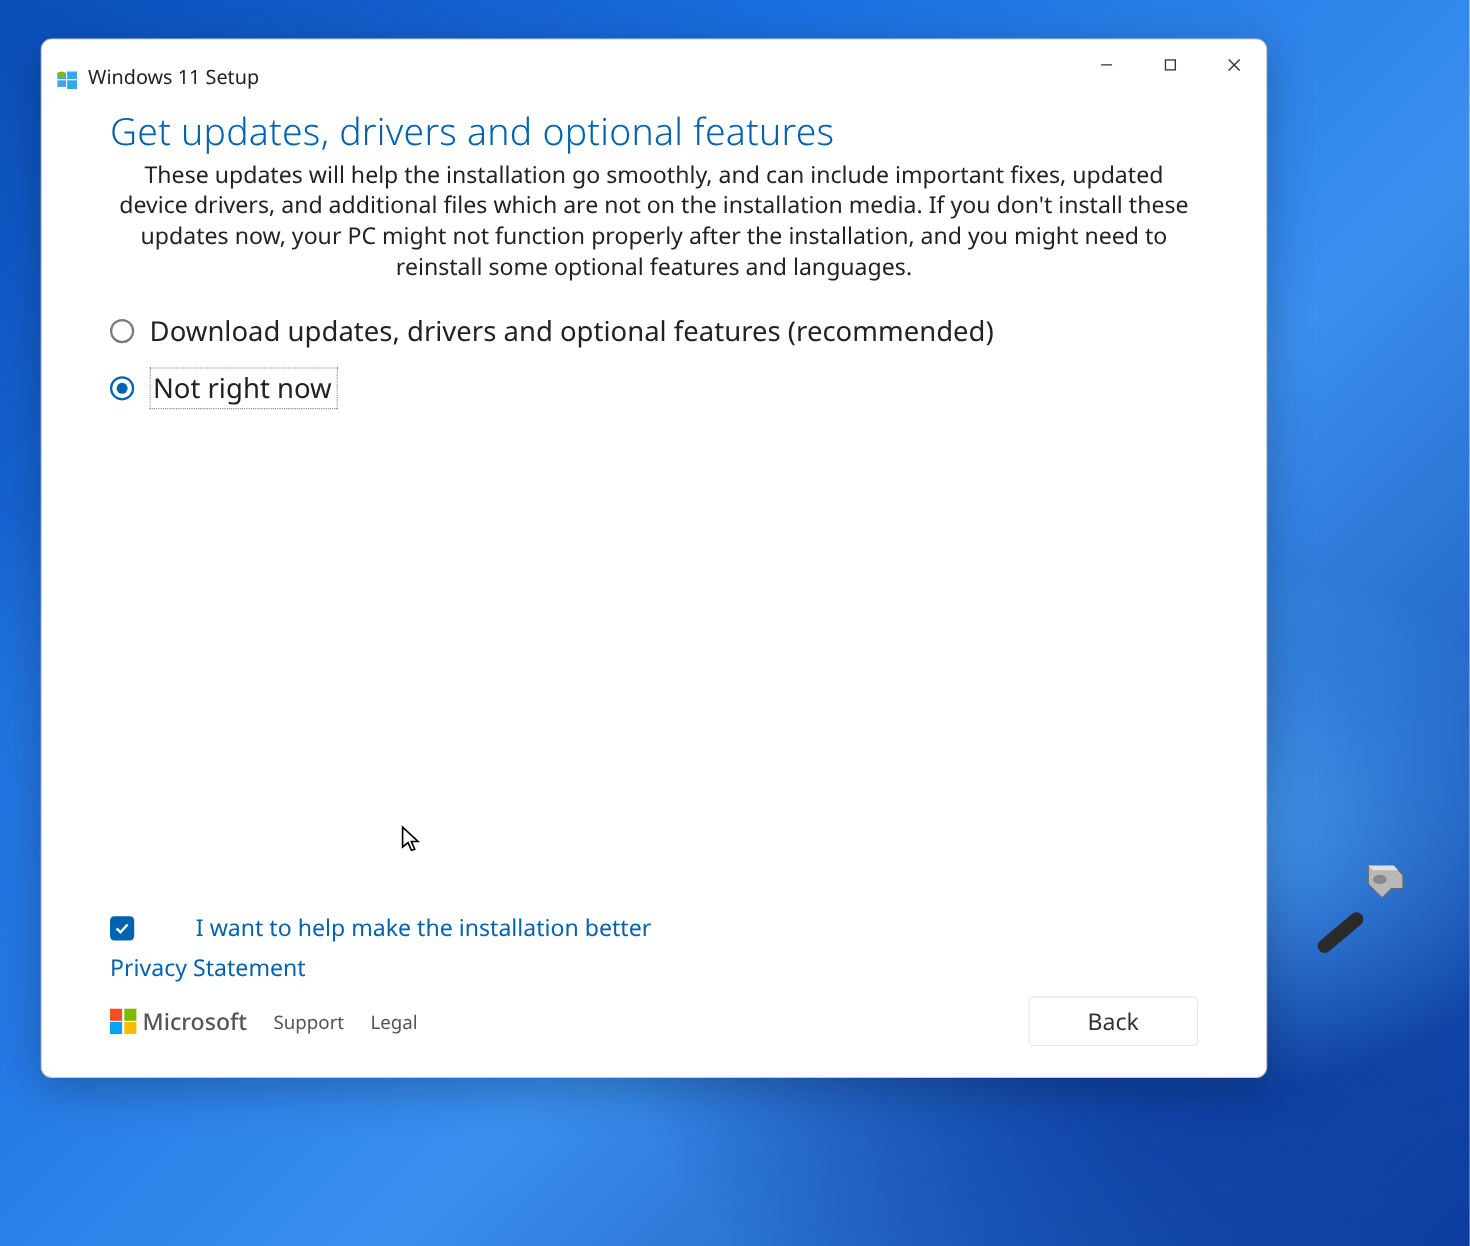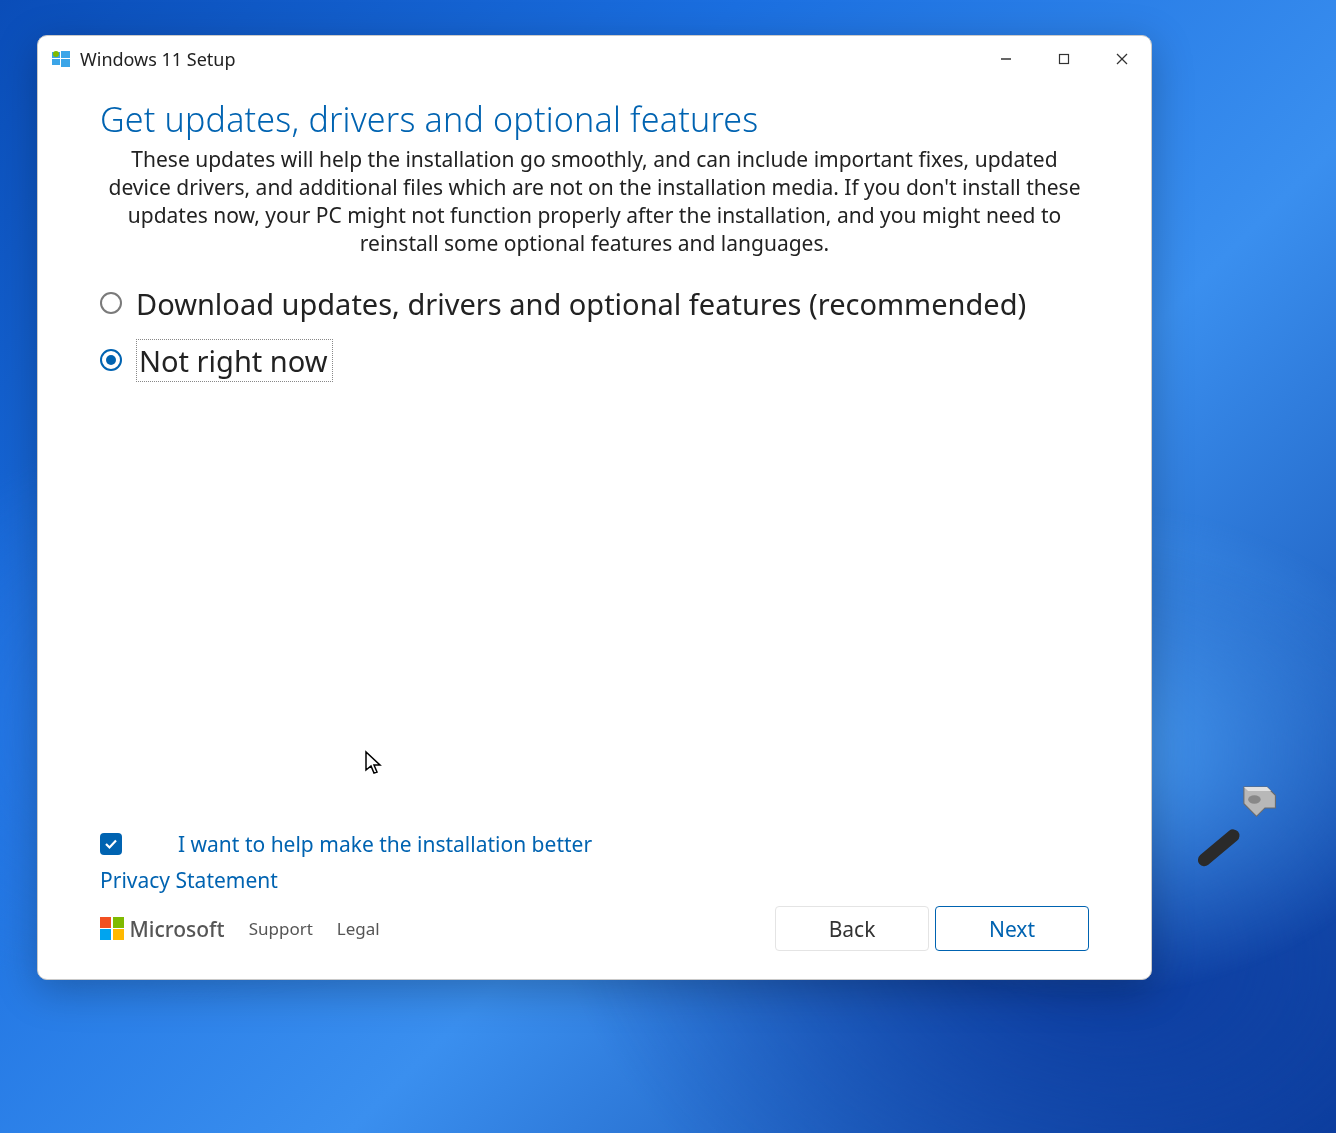--- a/index.html
+++ b/index.html
@@ -31,21 +31,21 @@
   border-radius: 10px;
   box-shadow: 0 10px 40px rgba(0,0,0,0.25);
   display: flex;
   flex-direction: column;
   overflow: hidden;
 }
 
 .titlebar {
   height: 46px;
   display: flex;
-  align-items: center;
+  align-items: flex-end;
   padding: 0 16px 0 14px;
   position: relative;
 }
 .app-icon {
   width: 18px;
   height: 18px;
   margin-right: 10px;
   display: inline-flex;
   align-items: center;
   justify-content: center;
@@ -111,21 +111,21 @@
 .radio-outer.selected {
   border-color: #0063b1;
 }
 .radio-inner {
   width: 10px;
   height: 10px;
   border-radius: 50%;
   background: #0063b1;
 }
 .radio-label {
-  font-size: 29px;
+  font-size: 25px;
   color: #222;
 }
 .radio-label.focused {
   border: 1px dotted #888;
   padding: 1px 4px 1px 2px;
 }
 
 .footer {
   padding: 0 62px 28px 62px;
 }
@@ -282,21 +282,20 @@
               <span class="sq sq4"></span>
           </span>
           <span class="ms-text">Microsoft</span>
         </span>
         <span class="footer-link">Support</span>
         <span class="footer-link">Legal</span>
       </div>
 
       <div class="nav-buttons">
         <div class="nav-btn btn-back">Back</div>
-        <div class="nav-btn btn-next">Next</div>
       </div>
     </div>
   </div>
 
 </div>
 
 <div class="hammer-watermark">
   <svg viewBox="0 0 100 100">
     <rect x="10" y="70" width="48" height="12" rx="6" fill="#2a2a2a" transform="rotate(-40 34 76)"></rect>
     <path d="M58 18 L80 18 L88 26 L88 38 L78 38 L70 46 L58 34 Z" fill="#b8b8b8" stroke="#6a6a6a" stroke-width="1"></path>

